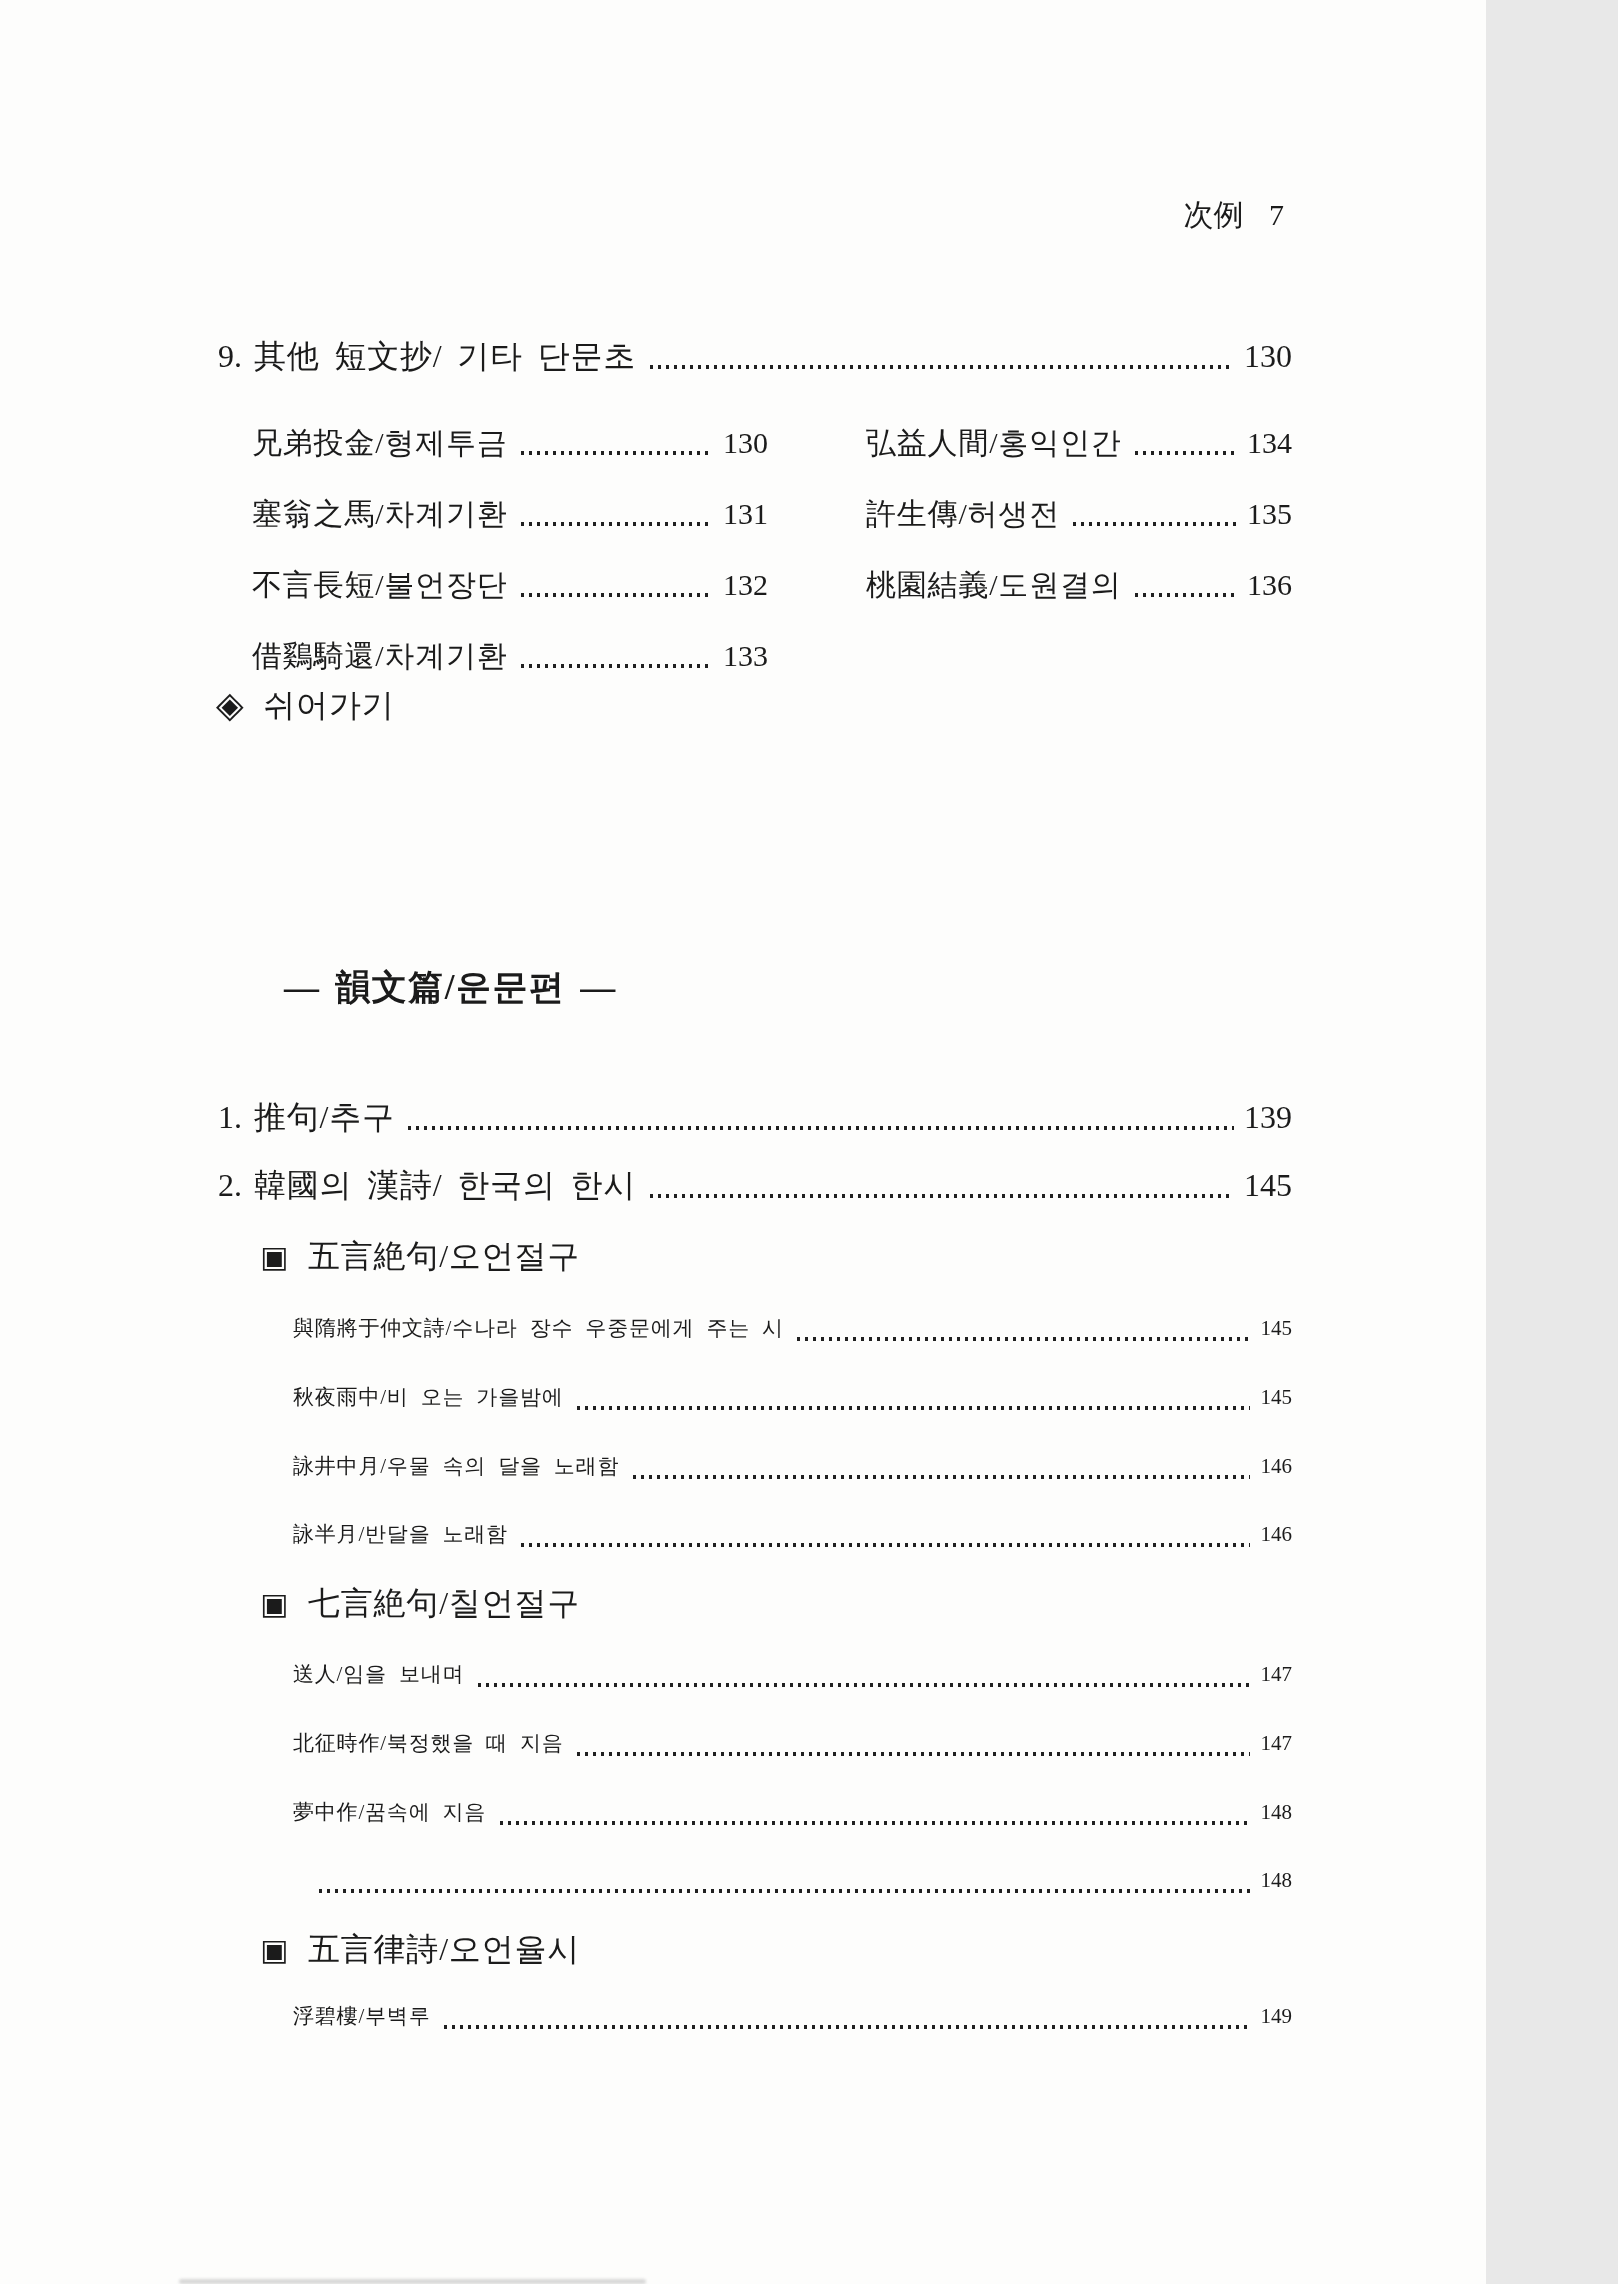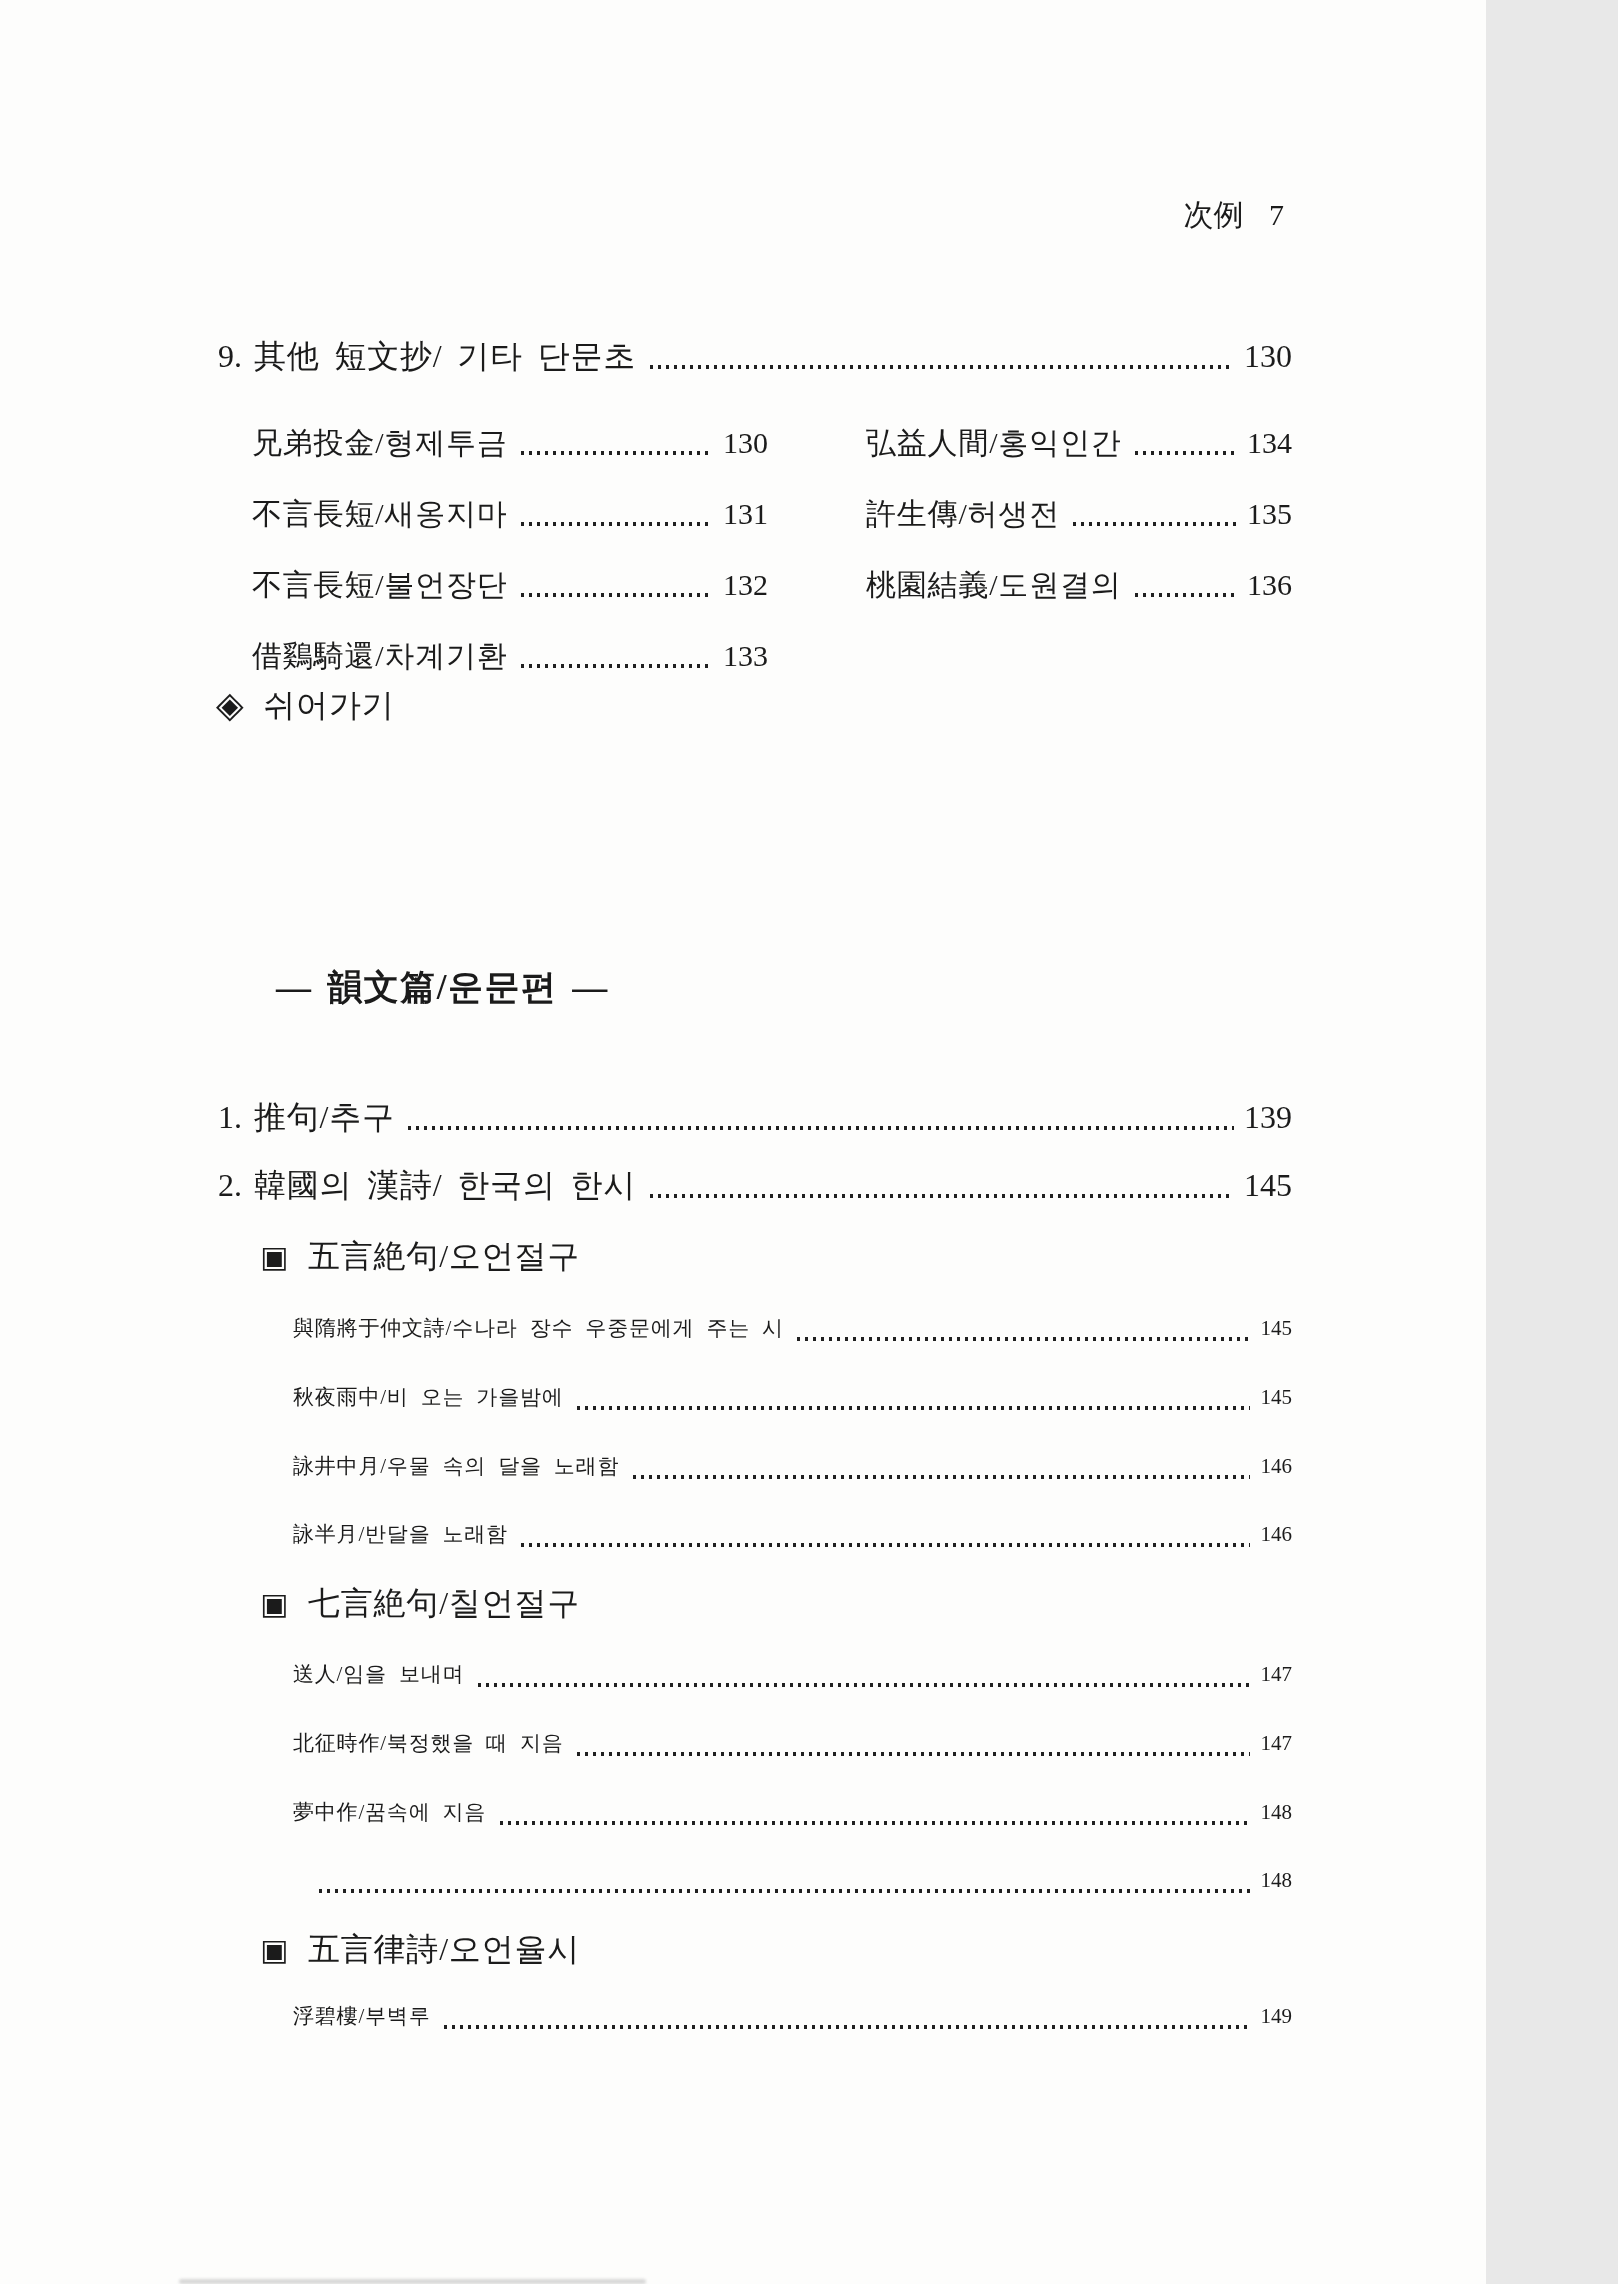--- a/index.html
+++ b/index.html
@@ -44,21 +44,21 @@
   
   .break-title{
     position:absolute;top:685px;left:216px;
     font-size:32px;line-height:41px;display:flex;align-items:center;
   }
   .break-title .diamond{font-size:36px;margin-right:19.6px;line-height:41px;}
   .break-row{left:252px;right:194px;font-size:31px;line-height:39px;}
 
   
   .verse-header{
-    position:absolute;top:966px;left:276px;
+    position:absolute;top:966px;left:284px;
     font-size:35px;line-height:44px;font-weight:bold;
     letter-spacing:1.5px;word-spacing:4.5px;white-space:nowrap;text-align:right;
   }
 
   
   .group-title{
     position:absolute;left:260px;
     font-size:32px;line-height:41px;display:flex;align-items:center;
   }
   .group-title .sq{font-size:30px;margin-right:19.6px;line-height:41px;}
@@ -92,21 +92,21 @@
       <span class="lbl">兄弟投金/형제투금</span>
       <span class="leader"></span>
       <span class="pg">130</span>
     </div>
     <div class="row" style="grid-column:2;grid-row:1">
       <span class="lbl">弘益人間/홍익인간</span>
       <span class="leader"></span>
       <span class="pg">134</span>
     </div>
     <div class="row" style="grid-column:1;grid-row:2">
-      <span class="lbl">不言長短/새옹지마</span>
+      <span class="lbl">塞翁之馬/차계기환</span>
       <span class="leader"></span>
       <span class="pg">131</span>
     </div>
     <div class="row" style="grid-column:2;grid-row:2">
       <span class="lbl">許生傳/허생전</span>
       <span class="leader"></span>
       <span class="pg">135</span>
     </div>
     <div class="row" style="grid-column:1;grid-row:3">
       <span class="lbl">不言長短/불언장단</span>

